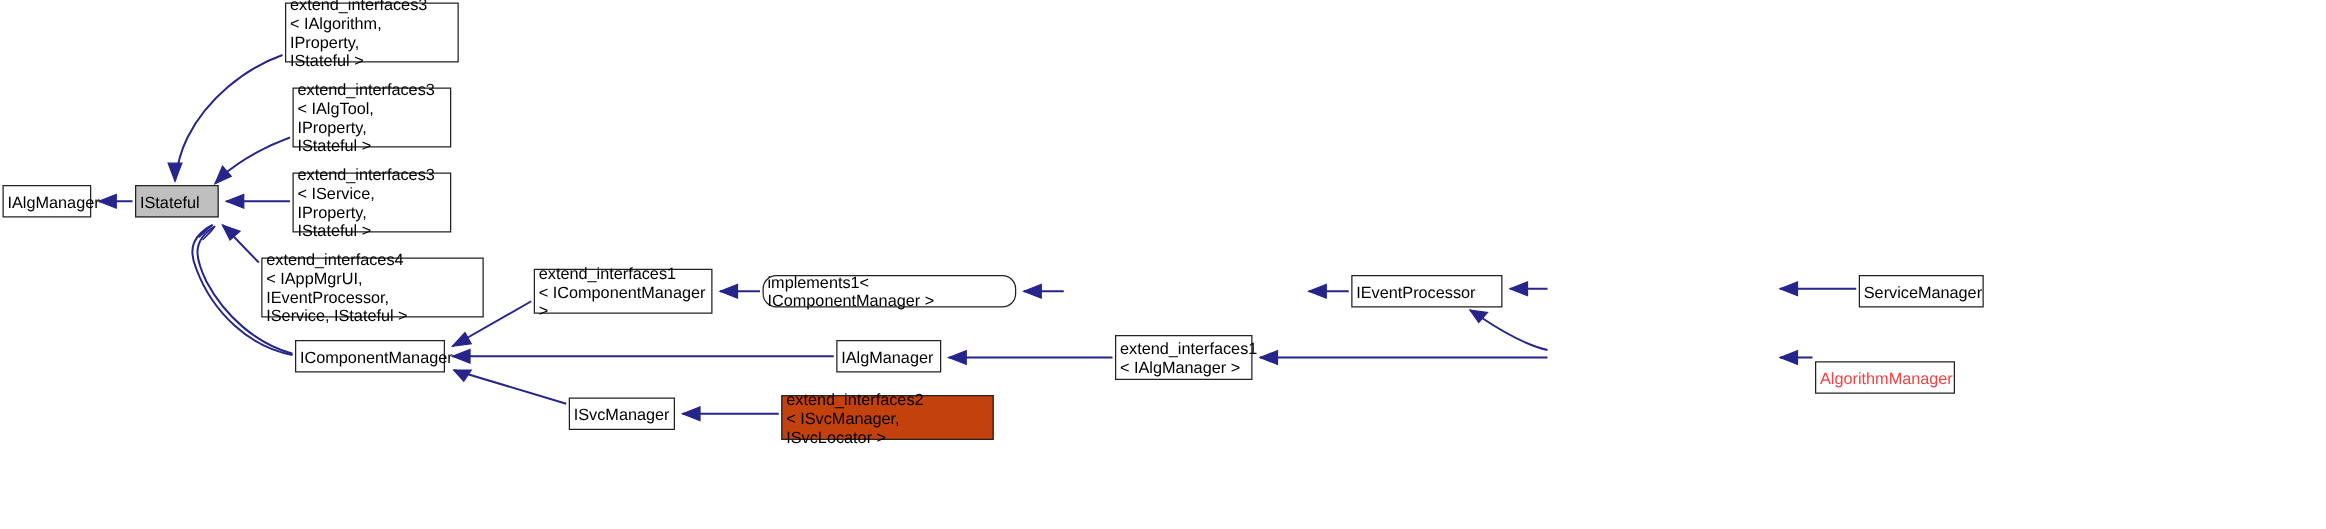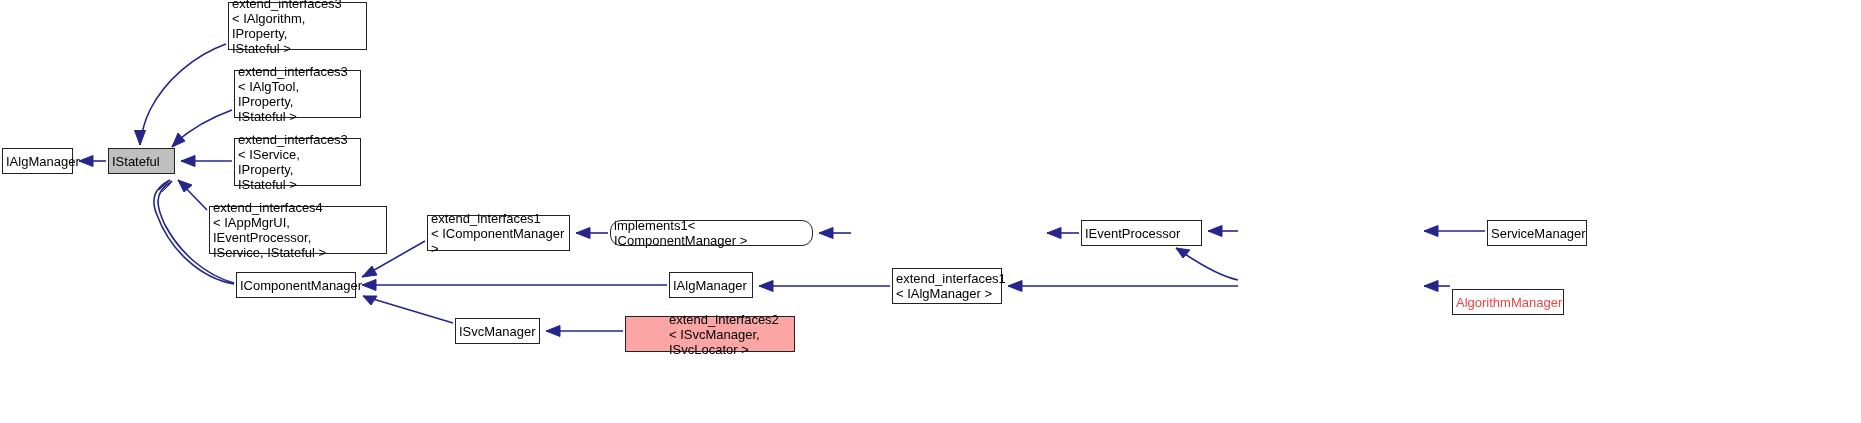--- a/index.html
+++ b/index.html
@@ -107,21 +107,21 @@
     <div class="node" style="left: 234px; top: 138px; width: 127px; height: 48px; border-color: rgb(34, 34, 34); background: rgb(255, 255, 255); color: rgb(0, 0, 0);"><span class="node-label">extend_interfaces3
 &lt; IService, IProperty,
 IStateful &gt;</span></div>
     <div class="node" style="left: 209px; top: 206px; width: 178px; height: 48px; border-color: rgb(34, 34, 34); background: rgb(255, 255, 255); color: rgb(0, 0, 0);"><span class="node-label">extend_interfaces4
 &lt; IAppMgrUI, IEventProcessor,
 IService, IStateful &gt;</span></div>
     <div class="node" style="left: 236px; top: 272px; width: 120px; height: 26px; border-color: rgb(34, 34, 34); background: rgb(255, 255, 255); color: rgb(0, 0, 0);"><span class="node-label">IComponentManager</span></div>
     <div class="node" style="left: 455px; top: 318px; width: 85px; height: 26px; border-color: rgb(34, 34, 34); background: rgb(255, 255, 255); color: rgb(0, 0, 0);"><span class="node-label">ISvcManager</span></div>
     <div class="node" style="left: 427px; top: 215px; width: 143px; height: 36px; border-color: rgb(34, 34, 34); background: rgb(255, 255, 255); color: rgb(0, 0, 0);"><span class="node-label">extend_interfaces1
 &lt; IComponentManager &gt;</span></div>
-    <div class="node" style="left: 625px; top: 316px; width: 170px; height: 36px; border-color: rgb(34, 34, 34); background: #fca5a5; color: rgb(0, 0, 0); padding-left: 40px;"><span class="node-label">extend_interfaces2
+    <div class="node" style="left: 625px; top: 316px; width: 170px; height: 36px; border-color: rgb(34, 34, 34); background: #c2410c; color: rgb(0, 0, 0);"><span class="node-label">extend_interfaces2
 &lt; ISvcManager, ISvcLocator &gt;</span></div>
     <div class="node" style="left: 610px; top: 220px; width: 203px; height: 26px; border-color: rgb(34, 34, 34); background: rgb(255, 255, 255); color: rgb(0, 0, 0); border-radius: 11px;"><span class="node-label">implements1&lt; IComponentManager &gt;</span></div>
     <div class="node" style="left: 1081px; top: 220px; width: 121px; height: 26px; border-color: rgb(34, 34, 34); background: rgb(255, 255, 255); color: rgb(0, 0, 0);"><span class="node-label">IEventProcessor</span></div>
     <div class="node" style="left: 669px; top: 272px; width: 84px; height: 26px; border-color: rgb(34, 34, 34); background: rgb(255, 255, 255); color: rgb(0, 0, 0);"><span class="node-label">IAlgManager</span></div>
     <div class="node" style="left: 892px; top: 268px; width: 110px; height: 36px; border-color: rgb(34, 34, 34); background: rgb(255, 255, 255); color: rgb(0, 0, 0);"><span class="node-label">extend_interfaces1
 &lt; IAlgManager &gt;</span></div>
     <div class="node" style="left: 1487px; top: 220px; width: 100px; height: 26px; border-color: rgb(34, 34, 34); background: rgb(255, 255, 255); color: rgb(0, 0, 0);"><span class="node-label">ServiceManager</span></div>
     <div class="node" style="left: 1452px; top: 273px; width: 112px; height: 26px; border-color: rgb(34, 34, 34); background: rgb(255, 255, 255); color: #ef4444; margin-top: 16px;"><span class="node-label">AlgorithmManager</span></div>
   </div>
 

